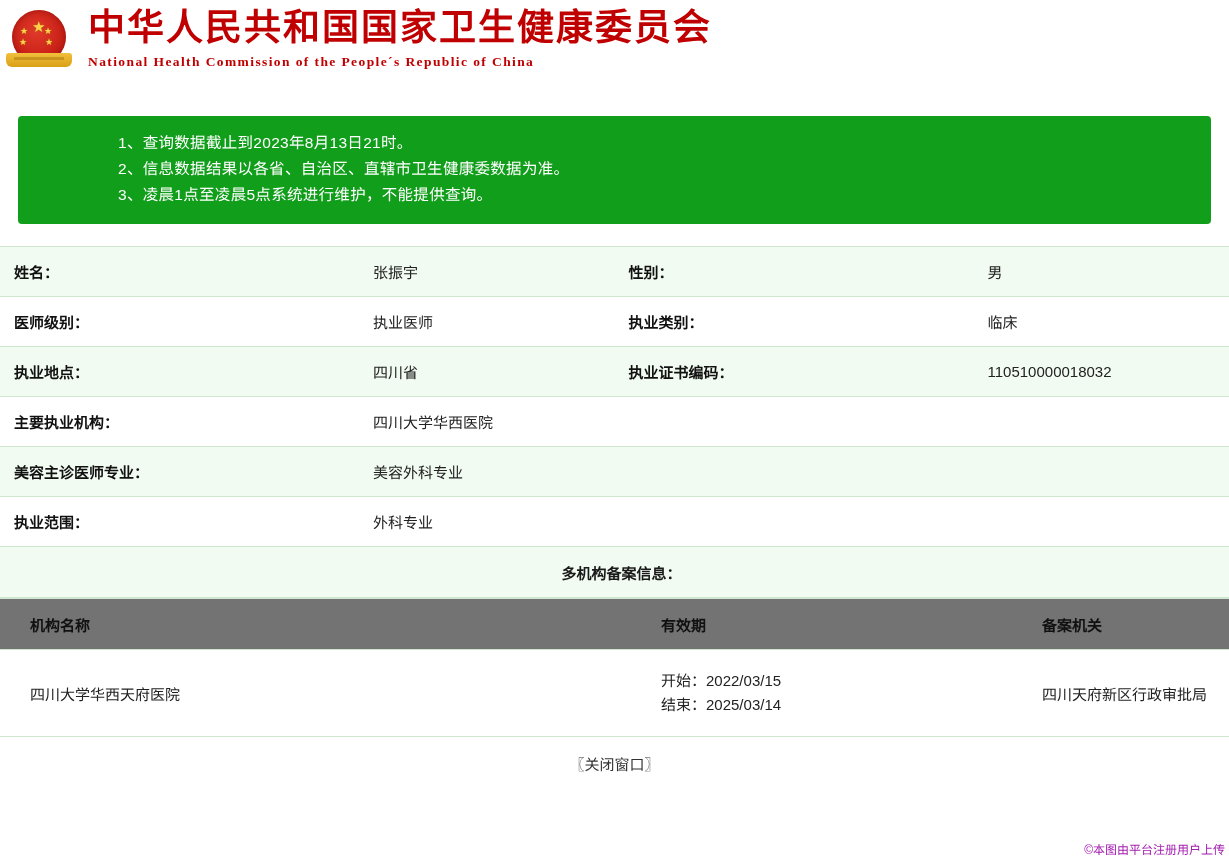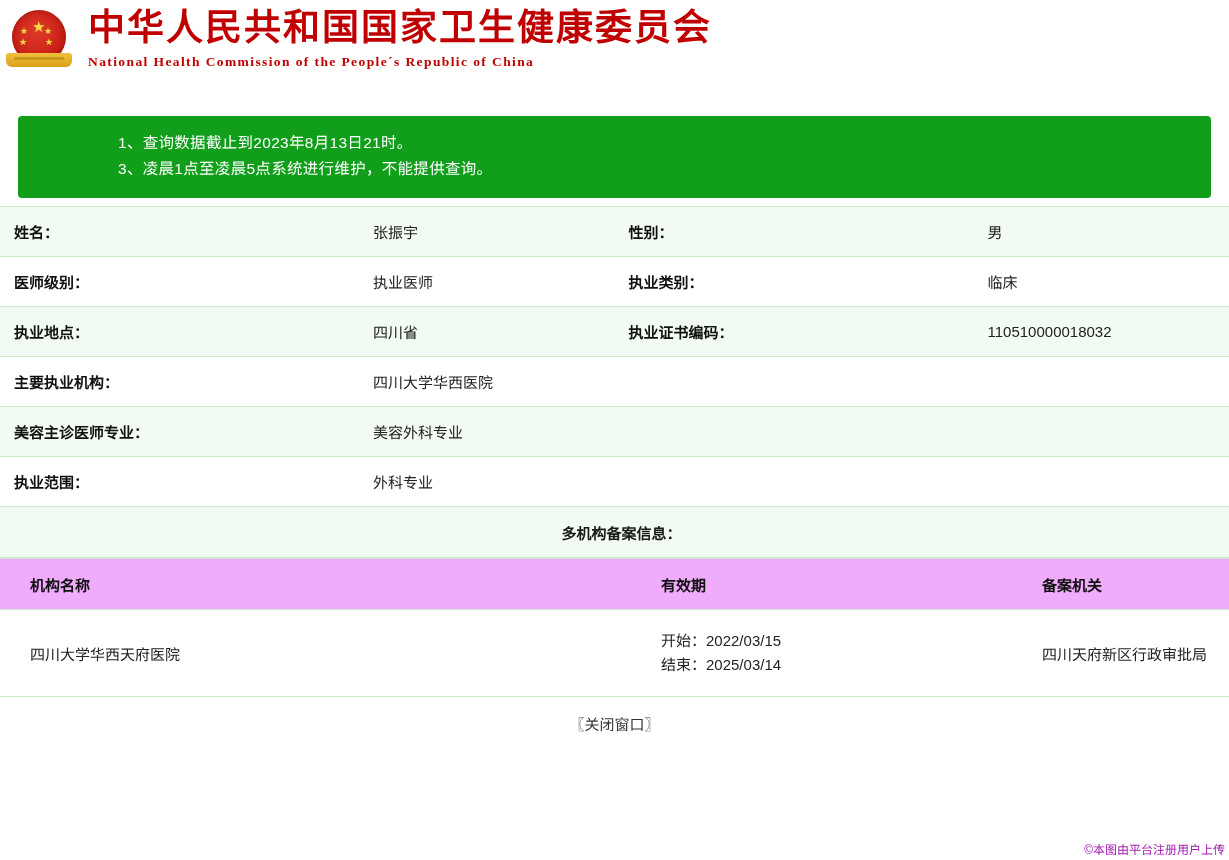--- a/index.html
+++ b/index.html
@@ -110,21 +110,21 @@
   }
   .notice-line {
     font-size: 15.5px;
     line-height: 26px;
     padding-left: 100px;
     letter-spacing: .3px;
   }
 
   
   .info-table {
-    margin-top: 8px;
+    margin-top: 22px;
     width: 1229px;
     border-collapse: collapse;
     table-layout: fixed;
     position: relative;
     z-index: 2;
   }
   .info-table td {
     border-top: 1px solid #cfe6cf;
     border-bottom: 1px solid #cfe6cf;
     height: 49px;
@@ -160,21 +160,21 @@
   }
 
   
   .rec-table {
     width: 1229px;
     border-collapse: collapse;
     table-layout: fixed;
     margin-top: 0;
   }
   .rec-table th {
-    background: #f0abfc;
+    background: #737373;
     border-top: 1px solid #cfe6cf;
     border-bottom: 1px solid #cfe6cf;
     height: 48px;
     font-size: 15px;
     font-weight: bold;
     text-align: left;
     padding-left: 30px;
     color: #111;
   }
   .rec-table td {
@@ -243,20 +243,21 @@
   </div>
   <div class="header-texts">
     <div class="header-cn">中华人民共和国国家卫生健康委员会</div>
     <div class="header-en">National Health Commission of the People´s Republic of China</div>
   </div>
 </div>
 <div class="header-rule"></div>
 
 <div class="notice">
   <div class="notice-line">1、查询数据截止到2023年8月13日21时。</div>
+  <div class="notice-line">2、信息数据结果以各省、自治区、直辖市卫生健康委数据为准。</div>
   <div class="notice-line">3、凌晨1点至凌晨5点系统进行维护，不能提供查询。</div>
 </div>
 
 <div class="watermark">抖美无忧</div>
 
 <table class="info-table">
   <tbody>
       <tr>
     <td class="label">姓名：</td>
     <td class="value">张振宇</td>

